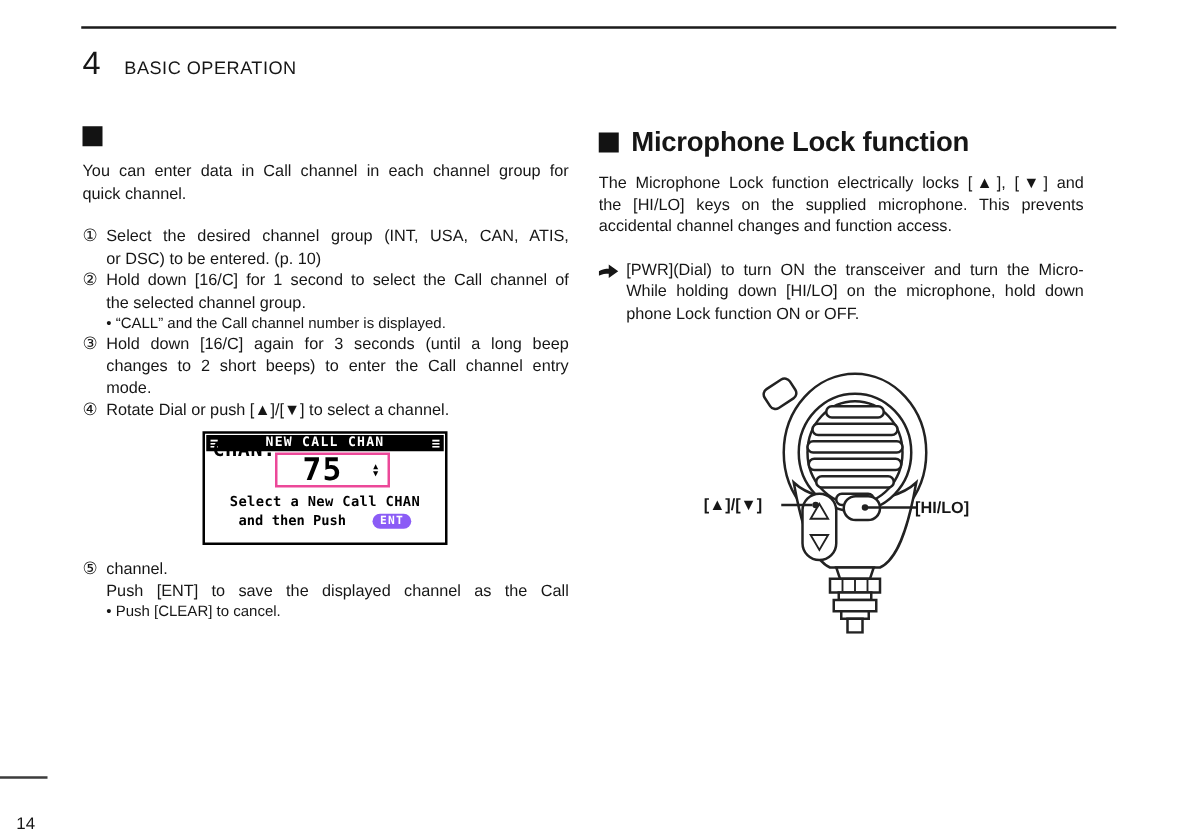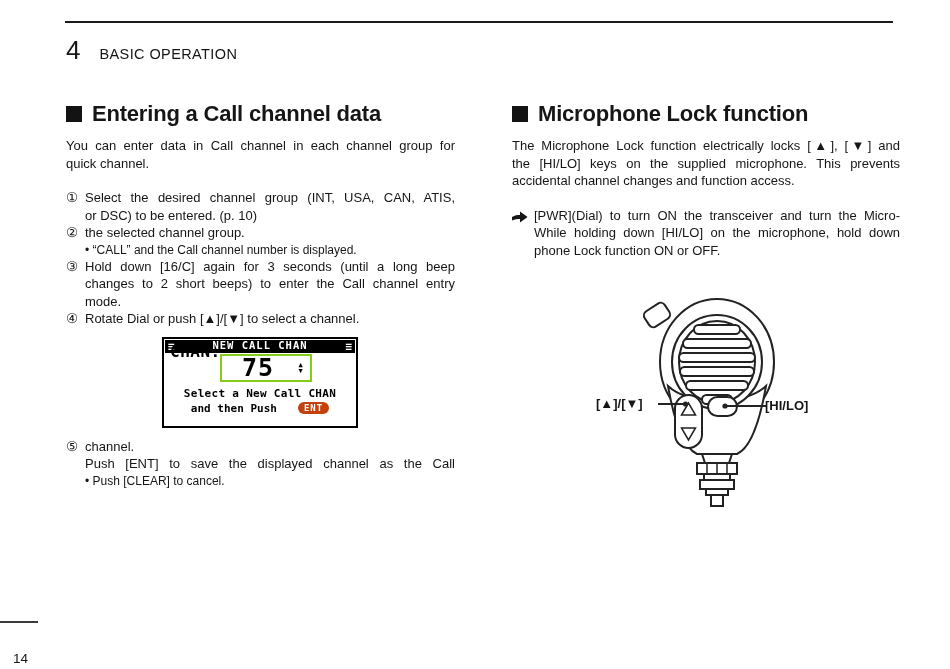--- a/index.html
+++ b/index.html
@@ -4,21 +4,21 @@
 <style>
   html,body{margin:0;padding:0;background:#ffffff;}
   .page{position:relative;width:950px;height:669px;background:#fff;overflow:hidden;
         font-family:"Liberation Sans",sans-serif;color:#161616;}
   .top-rule{position:absolute;left:65px;top:21px;width:828px;height:2px;background:#1b1b1b;}
   .chapter-line{position:absolute;left:66px;top:37px;display:flex;align-items:baseline;gap:19px;}
   .chapter-num{font-size:26px;line-height:26px;}
   .chapter-title{font-size:14.5px;letter-spacing:.4px;}
   .col{position:absolute;top:101px;}
   .col-left{left:66px;width:389px;}
-  .col-right{left:512px;width:388px;}
+  .col-right{left:479px;width:388px;}
   .section-heading{display:flex;align-items:center;gap:10px;font-weight:bold;font-size:22px;
         line-height:25px;letter-spacing:-.2px;white-space:nowrap;margin-bottom:11px;}
   .sq{width:16px;height:16px;background:#131313;flex:none;}
   .bodytext{font-size:13px;line-height:17.5px;}
   .ln{min-height:17.5px;}
   .j{text-align:justify;text-align-last:justify;}
   .steps{margin-top:17px;}
   .step{display:flex;}
   .stepnum{width:19px;flex:none;font-size:13.5px;line-height:17.5px;}
   .steptext{flex:1;min-width:0;}
@@ -26,27 +26,27 @@
   
   .lcd{box-sizing:border-box;position:relative;width:196px;height:91px;border:2px solid #000;
        margin:9px 0 10px 96px;background:#fff;
        font-family:"DejaVu Sans Mono",monospace;font-weight:bold;color:#000;}
   .lcd-titlebar{position:absolute;left:1px;right:1px;top:1px;height:13px;background:#000;color:#fff;
        display:flex;align-items:center;justify-content:space-between;padding:0 3px;}
   .lcd-menu{font-size:11px;line-height:11px;}
   .lcd-title{font-size:10.5px;letter-spacing:1px;}
   .lcd-chan-label{position:absolute;left:6px;top:4px;font-size:16px;letter-spacing:.5px;}
   .lcd-chanbox{box-sizing:border-box;position:absolute;left:56px;top:15px;width:92px;height:28px;
-       border:2px solid #84cc16;display:flex;align-items:center;}
+       border:2px solid #ec4899;display:flex;align-items:center;}
   .lcd-chanvalue{flex:1;text-align:center;font-size:25px;letter-spacing:1px;}
   .lcd-spinner{width:13px;display:flex;flex-direction:column;align-items:center;justify-content:center;
        font-size:7px;line-height:6px;padding-right:3px;}
   .lcd-line1{position:absolute;left:0;right:0;top:46px;text-align:center;font-size:11px;letter-spacing:.3px;}
   .lcd-line2{position:absolute;left:0;right:0;top:61px;display:flex;justify-content:center;align-items:center;gap:21px;font-size:11px;}
-  .ent-badge{background:#c2410c;color:#fff;font-size:9px;line-height:12px;border-radius:6px;padding:0 6px;letter-spacing:1px;}
+  .ent-badge{background:#8b5cf6;color:#fff;font-size:9px;line-height:12px;border-radius:6px;padding:0 6px;letter-spacing:1px;}
   
   .tip{display:flex;margin-top:17px;}
   .tip-arrow{width:22px;flex:none;padding-top:2px;}
   
   .micfig{position:relative;height:218px;margin-top:33px;}
   .micfig svg{position:absolute;left:73px;top:0;}
   .mic-label{position:absolute;font-weight:bold;font-size:13px;line-height:15px;}
   .lbl-updown{left:84px;top:104px;}
   .lbl-hilo{left:253px;top:106px;}
   
@@ -61,41 +61,41 @@
   <div class="top-rule"></div>
 
   <div class="chapter-line">
     <span class="chapter-num">4</span>
     <span class="chapter-title">BASIC OPERATION</span>
   </div>
 
   <div class="col col-left">
     <div class="section-heading">
       <span class="sq"></span>
-      <span>Entering a Call channel data</span>
     </div>
 
     <div class="bodytext">
       <div class="ln j">You can enter data in Call channel in each channel group for</div>
       <div class="ln">quick channel.</div>
     </div>
 
     <div class="steps bodytext">
 
       <div class="step">
         <span class="stepnum">①</span>
         <div class="steptext">
           <div class="ln j">Select the desired channel group (INT, USA, CAN, ATIS,</div>
           <div class="ln">or DSC) to be entered. (p. 10)</div>
         </div>
       </div>
 
       <div class="step">
         <span class="stepnum">②</span>
         <div class="steptext">
+          <div class="ln j">Hold down [16/C] for 1 second to select the Call channel of</div>
           <div class="ln">the selected channel group.</div>
           <div class="note">• “CALL” and the Call channel number is displayed.</div>
         </div>
       </div>
 
       <div class="step">
         <span class="stepnum">③</span>
         <div class="steptext">
           <div class="ln j">Hold down [16/C] again for 3 seconds (until a long beep</div>
           <div class="ln j">changes to 2 short beeps) to enter the Call channel entry</div>

